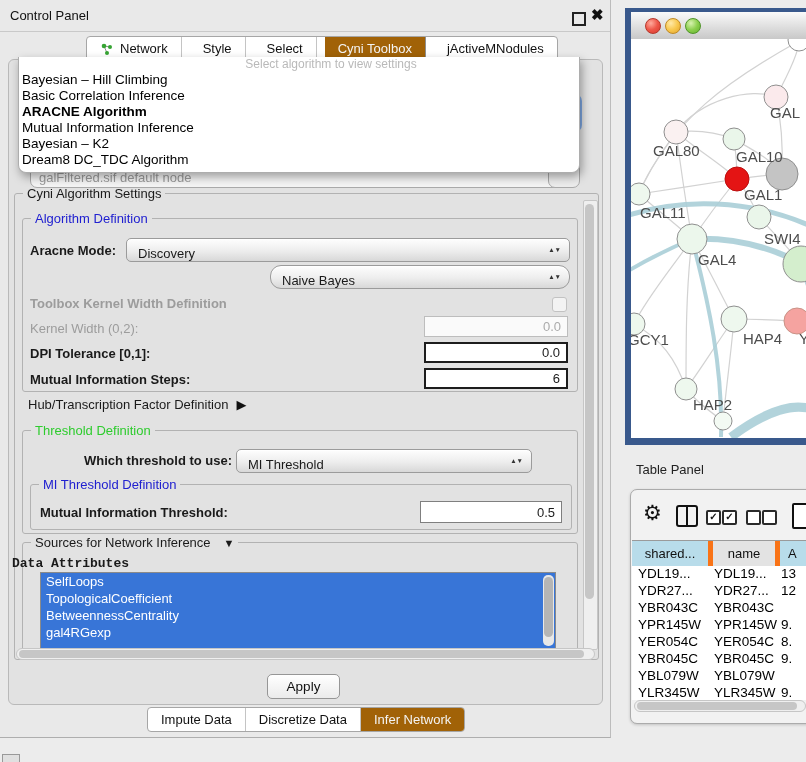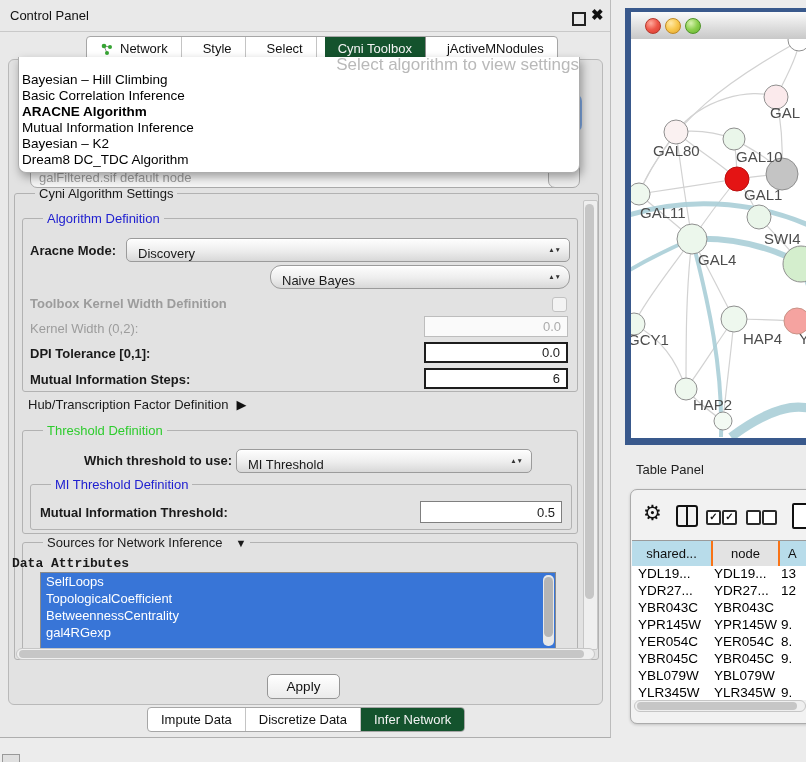--- a/index.html
+++ b/index.html
@@ -10,33 +10,33 @@
   .cp-window{left:0;top:0;width:610px;height:737px;background:#e9e9e9;
              border-right:1px solid #bcbcbc;border-bottom:1px solid #aeaeae;}
   .cp-titlebar{left:0;top:0;width:610px;height:31px;background:#e9e9e9;border-bottom:1px solid #c9c9c9;}
   .cp-title{left:10px;top:0;height:31px;line-height:31px;font-size:13px;color:#111;}
   .float-btn{left:572px;top:12px;width:10px;height:10px;border:2px solid #222;background:transparent;}
   .close-btn{left:591px;top:6px;font-size:15px;font-weight:bold;color:#111;}
   
   .tabbar{display:flex;height:23px;background:#fff;border:1px solid #a6a6a6;border-radius:4px;overflow:hidden;}
   .tab{display:flex;align-items:center;padding:0 13px;font-size:13px;color:#111;border-right:1px solid #c4c4c4;white-space:nowrap;}
   .tab:last-child{border-right:none;}
-  .tab.selected{background:#14532d;color:#f4f4f4;border-right-color:#8f8f8f;}
+  .tab.selected{background:#a16207;color:#f4f4f4;border-right-color:#8f8f8f;}
   .net-icon{width:14px;height:14px;margin-right:6px;}
   
   .content{left:8px;top:59px;width:593px;height:644px;background:#e2e2e2;border:1px solid #b9b9b9;border-radius:6px;}
   
   .dropdown{left:18px;top:57px;width:560px;height:115px;background:#fff;border:1px solid #adadad;border-top:none;
             border-radius:0 0 8px 8px;box-shadow:2px 4px 10px rgba(0,0,0,.35);z-index:50;}
-  .dd-prompt{width:100%;text-align:right;font-size:17px;color:#b9b9b9;height:15px;line-height:15px;}
+  .dd-prompt{width:100%;text-align:center;font-size:12px;color:#b9b9b9;height:15px;line-height:15px;padding-left:32px;}
   .dd-item{font-size:13.5px;line-height:16px;height:16px;padding-left:3px;color:#000;white-space:nowrap;}
   .dd-item.bold{font-weight:bold;}
   
   .group{border:1px solid #b2b2b2;border-radius:3px;}
-  .legend{position:absolute;top:-8px;left:20px;background:#e2e2e2;padding:0 4px;font-size:13px;white-space:nowrap;}
+  .legend{position:absolute;top:-8px;left:8px;background:#e2e2e2;padding:0 4px;font-size:13px;white-space:nowrap;}
   .legend.blue{color:#2020d0;}
   .legend.green{color:#2ecc2e;}
   .lbl{font-size:13px;white-space:nowrap;}
   .lbl.b{font-weight:bold;}
   .lbl.dis{color:#9c9c9c;font-weight:bold;}
   .combo{border:1px solid #9b9b9b;border-radius:5px;background:linear-gradient(#fefefe,#ededed 55%,#d8d8d8);
          box-shadow:inset 0 1px 0 #fff;font-size:13px;display:flex;align-items:flex-end;padding:0 24px 0 11px;}
   .combo .arrows{position:absolute;right:8px;top:50%;transform:translateY(-52%);display:flex;flex-direction:column;
                  font-size:6.5px;line-height:5.5px;color:#333;}
   .field{background:#fff;font-size:13px;display:flex;align-items:center;justify-content:flex-end;padding:0 6px;}
@@ -64,21 +64,21 @@
   .tp-window{left:630px;top:489px;width:200px;height:233px;background:#f2f2f2;border:1px solid #ababab;
              border-radius:7px 0 0 7px;box-shadow:0 1px 3px rgba(0,0,0,.18);}
   .tb-icon{color:#111;}
   .cols-icon{width:18px;height:18px;border:2px solid #111;border-radius:3px;position:relative;}
   .cols-icon:before{content:"";position:absolute;left:50%;top:0;bottom:0;width:2px;background:#111;transform:translateX(-1px);}
   .cb{width:11px;height:11px;border:2px solid #2a2a2a;border-radius:2px;font-size:10px;line-height:10px;
       text-align:center;font-weight:bold;color:#111;background:#fff;}
   .doc-icon{width:18px;height:22px;border:2px solid #111;border-radius:2px;background:#fff;}
   .th-row{display:flex;height:25px;border-top:1px solid #9a9a9a;border-bottom:1px solid #9a9a9a;}
   .th{display:flex;align-items:center;justify-content:center;font-size:13px;color:#111;
-      border-right:2px solid #f97316;box-sizing:border-box;}
+      border-right:5px solid #f97316;box-sizing:border-box;}
   .th.sel{background:#b8dcea;}
   .th.plain{background:#e3e3e3;}
   .tr{display:flex;height:17px;background:#fff;font-size:13.5px;color:#000;}
   .td{white-space:nowrap;overflow:hidden;box-sizing:border-box;}
   svg text{font-family:"Liberation Sans",sans-serif;}
 </style>
 </head>
 <body>
 
 <div class="abs cp-window">
@@ -316,21 +316,21 @@
 <div class="abs tb-icon" style="left:643px;top:501px;font-size:21px;">⚙</div>
 <div class="abs cols-icon" style="left:676px;top:505px;"></div>
 <div class="abs cb" style="left:706px;top:510px;">✓</div>
 <div class="abs cb" style="left:722px;top:510px;">✓</div>
 <div class="abs cb" style="left:746px;top:510px;"></div>
 <div class="abs cb" style="left:762px;top:510px;"></div>
 <div class="abs doc-icon" style="left:792px;top:503px;"></div>
 
 <div class="abs th-row" style="left:632px;top:540px;width:190px;">
   <div class="th sel" style="width:81px;">shared...</div>
-  <div class="th plain" style="width:67px;">node</div>
+  <div class="th plain" style="width:67px;">name</div>
   <div class="th sel" style="width:40px;justify-content:flex-start;padding-left:8px;">A</div>
 </div>
 
 <div class="abs" style="left:632px;top:566px;width:174px;height:134px;overflow:hidden;background:#fff;">
   <div class="tr">
     <div class="td" style="width:82px;padding-left:6px;">YDL19...</div>
     <div class="td" style="width:67px;">YDL19...</div>
     <div class="td" style="width:25px;">13</div>
   </div>
   <div class="tr">

